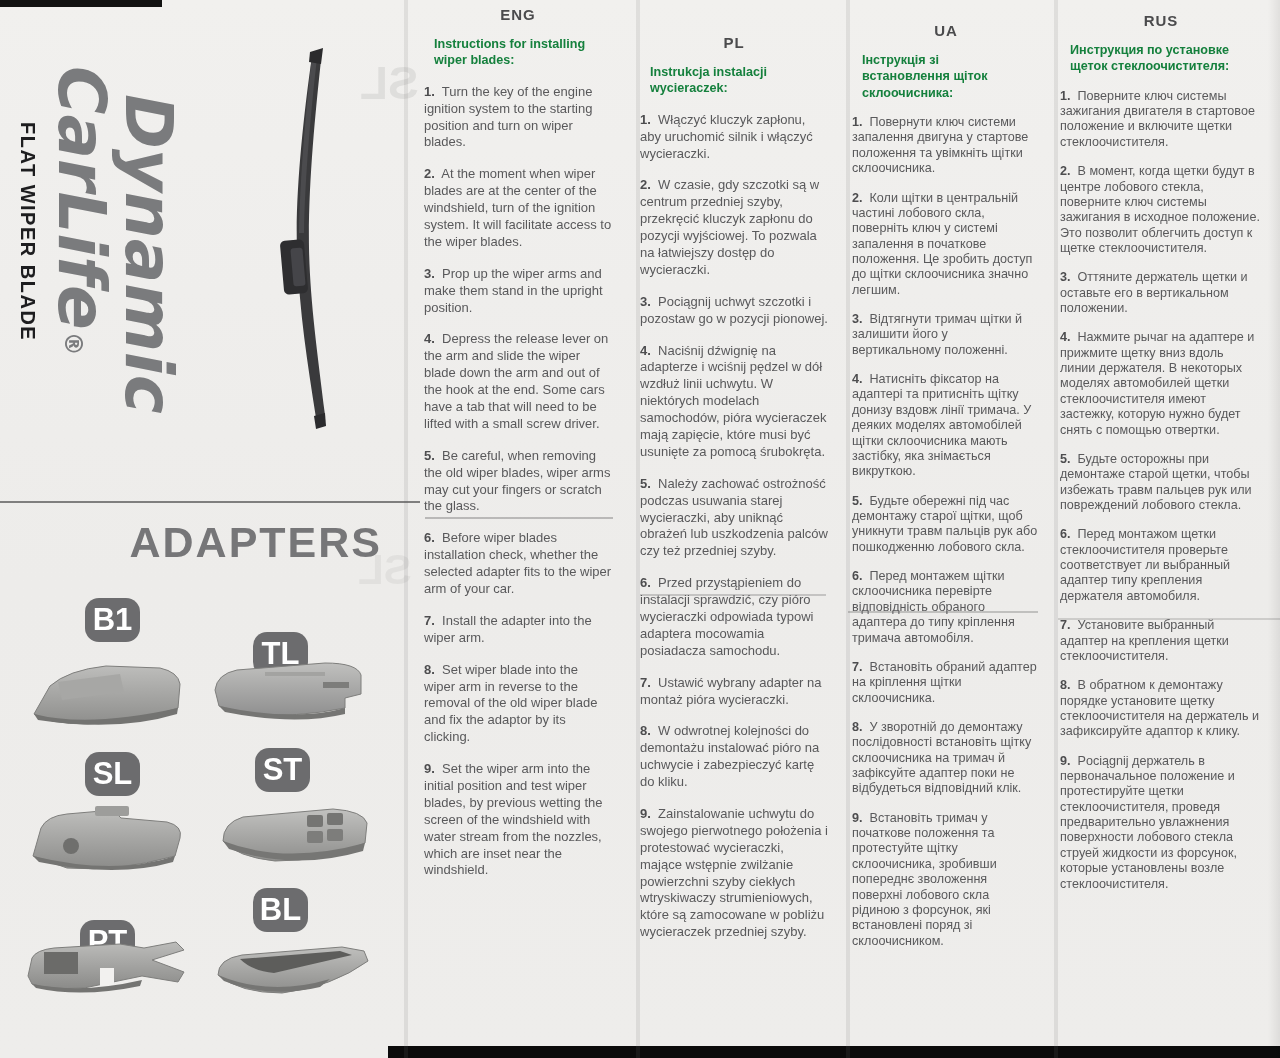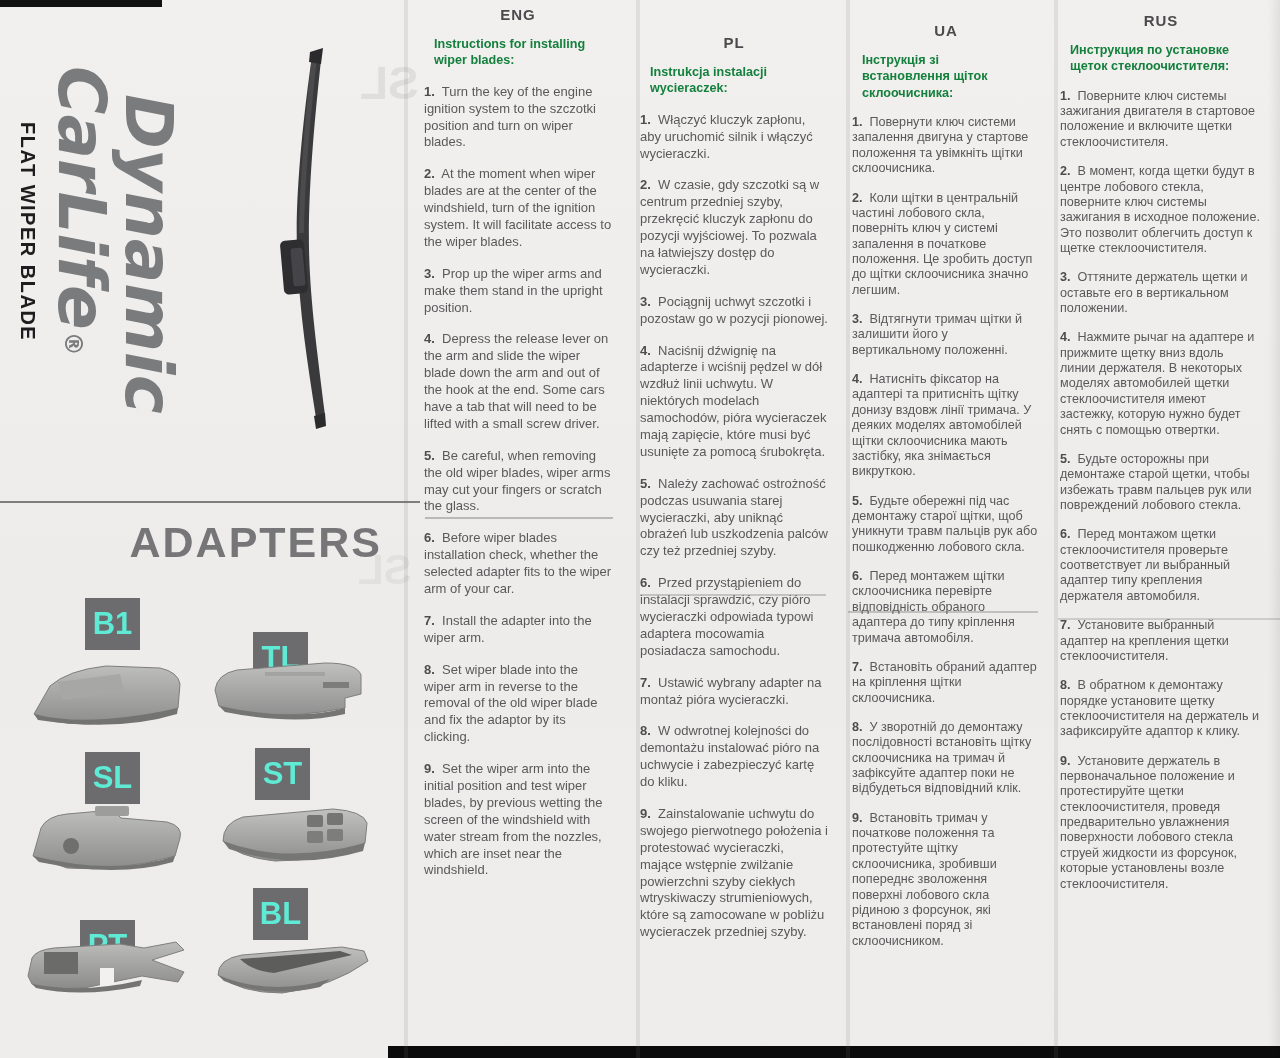--- a/index.html
+++ b/index.html
@@ -28,23 +28,23 @@
   .logo-big{font-family:"DejaVu Sans","Liberation Sans",sans-serif;font-style:italic;font-weight:bold;
             font-size:66px;line-height:1.02;color:#7a7b7d;letter-spacing:0px;white-space:nowrap;}
   .logo-dynamic{margin-left:28px;}
   .logo-carlife{margin-left:0px;}
   .logo-reg{font-size:24px;font-style:normal;vertical-align:6px;margin-left:2px;}
   .logo-tag{font-weight:bold;font-size:20px;letter-spacing:1.5px;color:#1d1d1f;margin:8px 0 0 56px;white-space:nowrap;}
   .blade-photo{position:absolute;left:262px;top:48px;width:86px;height:388px;}
   
   .adapters-title{position:absolute;left:38px;top:518px;width:344px;text-align:right;
                   font-weight:bold;font-size:43px;letter-spacing:2px;color:#767678;}
-  .adp-label{position:absolute;width:55px;height:52px;background:#6c6c6e;color:#5eead4;
+  .adp-label{position:absolute;width:55px;height:44px;background:#6c6c6e;color:#ffffff;
              display:flex;align-items:center;justify-content:center;
-             font-weight:bold;font-size:31px;letter-spacing:0px;}
+             font-weight:bold;font-size:31px;letter-spacing:0px;border-radius:14px;}
   .adp-img{position:absolute;}
   
   .col{position:absolute;top:0;}
   .col-head{text-align:center;font-weight:bold;font-size:15px;letter-spacing:1px;color:#4b4b4d;}
   .col-sub{text-align:left;font-weight:bold;font-size:12.6px;line-height:1.3;margin-top:13px;color:#15803d;padding:0 10px;}
   .steps{margin-top:4px;}
   .step{margin:0;margin-top:15px;font-size:13px;line-height:1.3;color:#59595b;}
   .step b{color:#4d4d4f;}
   .col-ua .step,.col-rus .step{font-size:12.6px;line-height:1.22;margin-top:14px;}
   .col-eng{left:424px;width:188px;padding-top:6px;}
@@ -171,21 +171,21 @@
     </defs>
   <path d="M8,40 Q8,24 32,20 L132,12 L154,16 L158,26 Q122,52 72,58 Q30,58 8,40 Z" fill="url(#gBL)" stroke="#7e7e7c" stroke-width="1"></path>
   <path d="M30,24 L130,16 L142,20 L64,38 Q42,36 30,24 Z" fill="#5d5d5b"></path>
   <path d="M8,40 Q60,62 120,44 L110,52 Q60,64 14,46 Z" fill="#757573"></path>
 </svg>
 
 <div class="col col-eng">
   <div class="col-head">ENG</div>
   <div class="col-sub">Instructions for installing wiper blades:</div>
   <div class="steps">
-      <p class="step"><b>1.</b>&nbsp; <span>Turn the key of the engine ignition system to the szczotki position and turn on wiper blades.</span></p>
+      <p class="step"><b>1.</b>&nbsp; <span>Turn the key of the engine ignition system to the starting position and turn on wiper blades.</span></p>
       <p class="step"><b>2.</b>&nbsp; <span>At the moment when wiper blades are at the center of the windshield, turn of the ignition system. It will facilitate access to the wiper blades.</span></p>
       <p class="step"><b>3.</b>&nbsp; <span>Prop up the wiper arms and make them stand in the upright position.</span></p>
       <p class="step"><b>4.</b>&nbsp; <span>Depress the release lever on the arm and slide the wiper blade down the arm and out of the hook at the end. Some cars have a tab that will need to be lifted with a small screw driver.</span></p>
       <p class="step"><b>5.</b>&nbsp; <span>Be careful, when removing the old wiper blades, wiper arms may cut your fingers or scratch the glass.</span></p>
       <p class="step"><b>6.</b>&nbsp; <span>Before wiper blades installation check, whether the selected adapter fits to the wiper arm of your car.</span></p>
       <p class="step"><b>7.</b>&nbsp; <span>Install the adapter into the wiper arm.</span></p>
       <p class="step"><b>8.</b>&nbsp; <span>Set wiper blade into the wiper arm in reverse to the removal of the old wiper blade and fix the adaptor by its clicking.</span></p>
       <p class="step"><b>9.</b>&nbsp; <span>Set the wiper arm into the initial position and test wiper blades, by previous wetting the screen of the windshield with water stream from the nozzles, which are inset near the windshield.</span></p>
     </div>
 </div>
@@ -224,15 +224,15 @@
   <div class="col-sub">Инструкция по установке щеток стеклоочистителя:</div>
   <div class="steps">
       <p class="step"><b>1.</b>&nbsp; <span>Поверните ключ системы зажигания двигателя в стартовое положение и включите щетки стеклоочистителя.</span></p>
       <p class="step"><b>2.</b>&nbsp; <span>В момент, когда щетки будут в центре лобового стекла, поверните ключ системы зажигания в исходное положение. Это позволит облегчить доступ к щетке стеклоочистителя.</span></p>
       <p class="step"><b>3.</b>&nbsp; <span>Оттяните держатель щетки и оставьте его в вертикальном положении.</span></p>
       <p class="step"><b>4.</b>&nbsp; <span>Нажмите рычаг на адаптере и прижмите щетку вниз вдоль линии держателя. В некоторых моделях автомобилей щетки стеклоочистителя имеют застежку, которую нужно будет снять с помощью отвертки.</span></p>
       <p class="step"><b>5.</b>&nbsp; <span>Будьте осторожны при демонтаже старой щетки, чтобы избежать травм пальцев рук или повреждений лобового стекла.</span></p>
       <p class="step"><b>6.</b>&nbsp; <span>Перед монтажом щетки стеклоочистителя проверьте соответствует ли выбранный адаптер типу крепления держателя автомобиля.</span></p>
       <p class="step"><b>7.</b>&nbsp; <span>Установите выбранный адаптер на крепления щетки стеклоочистителя.</span></p>
       <p class="step"><b>8.</b>&nbsp; <span>В обратном к демонтажу порядке установите щетку стеклоочистителя на держатель и зафиксируйте адаптор к клику.</span></p>
-      <p class="step"><b>9.</b>&nbsp; <span>Установите держатель в первоначальное положение и протестируйте щетки стеклоочистителя, проведя предварительно увлажнения поверхности лобового стекла струей жидкости из форсунок, которые установлены возле стеклоочистителя.</span></p>
+      <p class="step"><b>9.</b>&nbsp; <span>Pociągnij держатель в первоначальное положение и протестируйте щетки стеклоочистителя, проведя предварительно увлажнения поверхности лобового стекла струей жидкости из форсунок, которые установлены возле стеклоочистителя.</span></p>
     </div>
 </div>
 
 </body></html>

